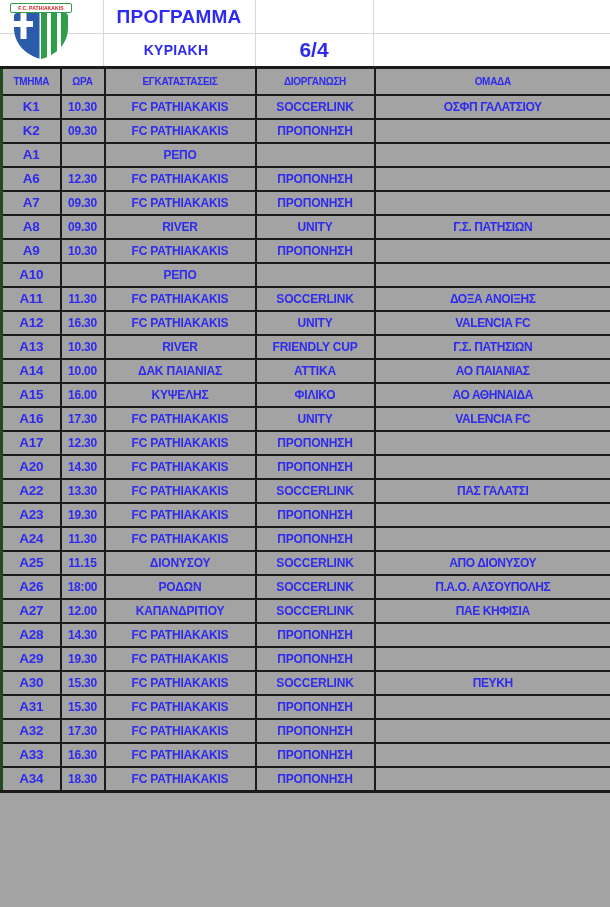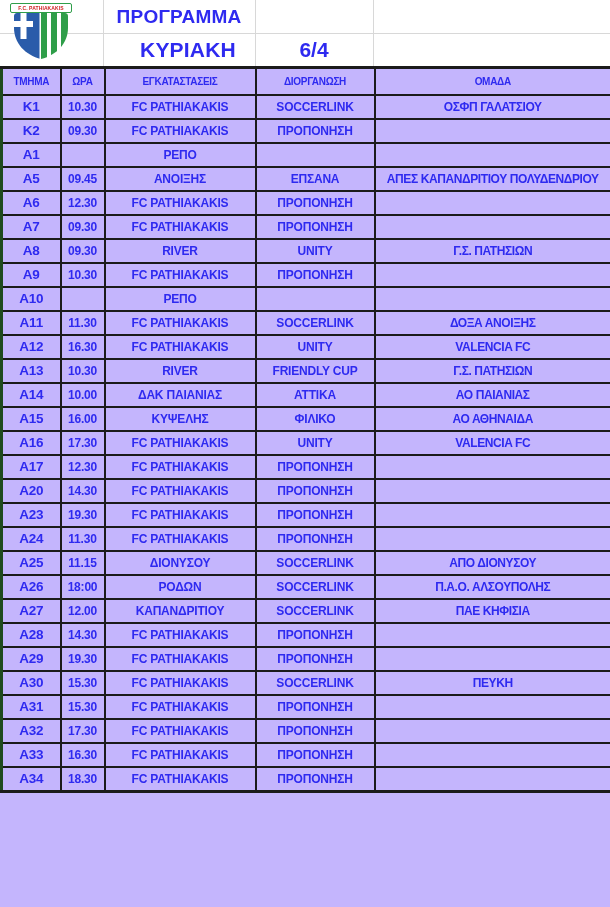--- a/index.html
+++ b/index.html
@@ -7,34 +7,34 @@
     --logo-green:#2f9e49;
     --logo-blue:#2a5caa;
     --logo-red:#cc2222;
     --border-dark:#1b1b1b;
     --gridline-gray:#d8d8d8;
   }
   html,body{margin:0;padding:0;background:#fff;}
   .page{
     position:relative;
     width:610px;height:907px;
-    background:#c4b5fd;
+    background:#a3a3a3;
     font-family:"Liberation Sans","DejaVu Sans",sans-serif;
     overflow:hidden;
   }
   
   .tophdr{position:relative;width:610px;height:66px;background:#fff;}
   .gridv{position:absolute;top:0;width:1px;height:66px;background:var(--gridline-gray);}
   .gridh{position:absolute;left:0;top:33px;width:610px;height:1px;background:var(--gridline-gray);}
   .hcell{
     position:absolute;display:flex;align-items:center;justify-content:center;
     color:var(--text-blue);font-weight:bold;white-space:nowrap;
   }
   .hc-title{left:103px;top:0;width:152px;height:33px;font-size:19px;letter-spacing:.2px;}
-  .hc-day{left:112px;top:33px;width:152px;height:33px;font-size:21px;letter-spacing:.2px;}
+  .hc-day{left:100px;top:33px;width:152px;height:33px;font-size:14px;letter-spacing:.2px;}
   .hc-date{left:255px;top:33px;width:118px;height:33px;font-size:21px;}
   
   .logo{position:absolute;left:9px;top:3px;width:64px;height:59px;}
   .logo-banner{
     box-sizing:border-box;width:62px;height:10px;margin:0 auto;
     background:#fff;border:1px solid var(--logo-green);border-radius:2px;
     display:flex;align-items:center;justify-content:center;
     color:var(--logo-red);font-weight:bold;font-size:5px;letter-spacing:.1px;
     white-space:nowrap;overflow:hidden;
   }
@@ -127,27 +127,20 @@
           <td class="c4"></td>
         </tr>
         <tr>
           <td class="c0">A1</td>
           <td class="c1"></td>
           <td class="c2">ΡΕΠΟ</td>
           <td class="c3"></td>
           <td class="c4"></td>
         </tr>
         <tr>
-          <td class="c0">A5</td>
-          <td class="c1">09.45</td>
-          <td class="c2">ΑΝΟΙΞΗΣ</td>
-          <td class="c3">ΕΠΣΑΝΑ</td>
-          <td class="c4">ΑΠΕΣ ΚΑΠΑΝΔΡΙΤΙΟΥ ΠΟΛΥΔΕΝΔΡΙΟΥ</td>
-        </tr>
-        <tr>
           <td class="c0">A6</td>
           <td class="c1">12.30</td>
           <td class="c2">FC PATHIAKAKIS</td>
           <td class="c3">ΠΡΟΠΟΝΗΣΗ</td>
           <td class="c4"></td>
         </tr>
         <tr>
           <td class="c0">A7</td>
           <td class="c1">09.30</td>
           <td class="c2">FC PATHIAKAKIS</td>
@@ -225,20 +218,27 @@
           <td class="c4"></td>
         </tr>
         <tr>
           <td class="c0">A20</td>
           <td class="c1">14.30</td>
           <td class="c2">FC PATHIAKAKIS</td>
           <td class="c3">ΠΡΟΠΟΝΗΣΗ</td>
           <td class="c4"></td>
         </tr>
         <tr>
+          <td class="c0">A22</td>
+          <td class="c1">13.30</td>
+          <td class="c2">FC PATHIAKAKIS</td>
+          <td class="c3">SOCCERLINK</td>
+          <td class="c4">ΠΑΣ ΓΑΛΑΤΣΙ</td>
+        </tr>
+        <tr>
           <td class="c0">A23</td>
           <td class="c1">19.30</td>
           <td class="c2">FC PATHIAKAKIS</td>
           <td class="c3">ΠΡΟΠΟΝΗΣΗ</td>
           <td class="c4"></td>
         </tr>
         <tr>
           <td class="c0">A24</td>
           <td class="c1">11.30</td>
           <td class="c2">FC PATHIAKAKIS</td>

